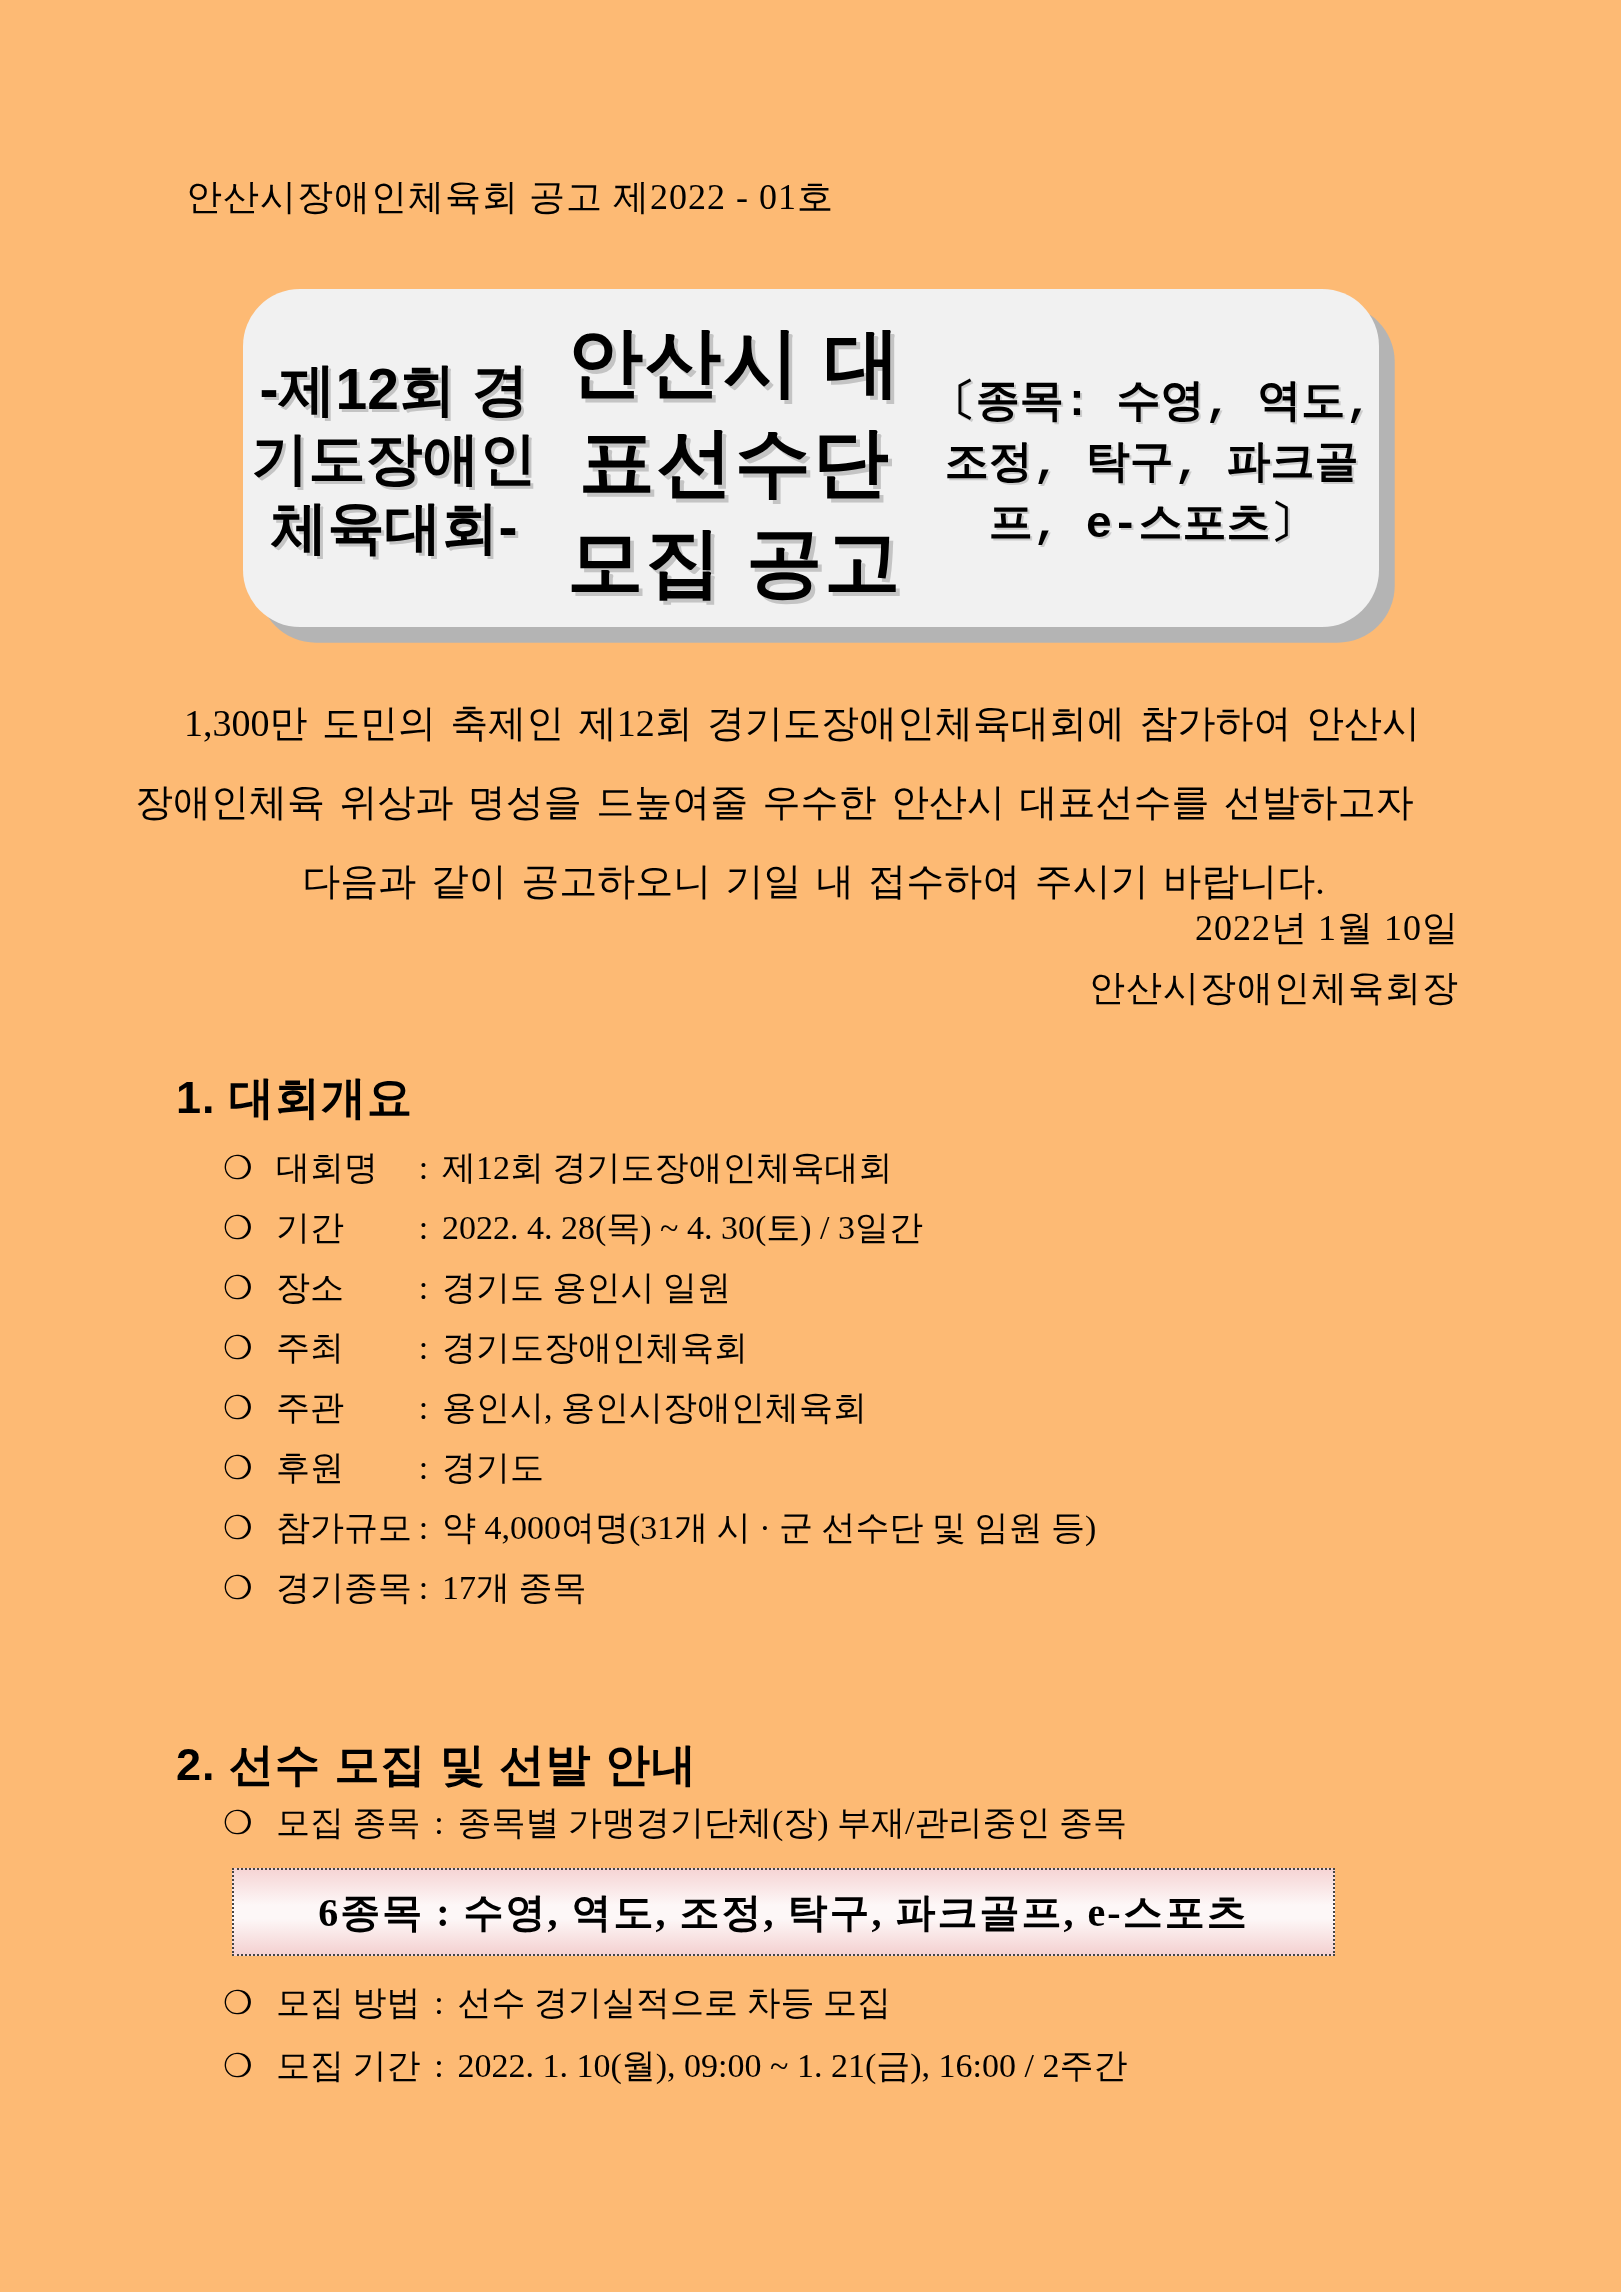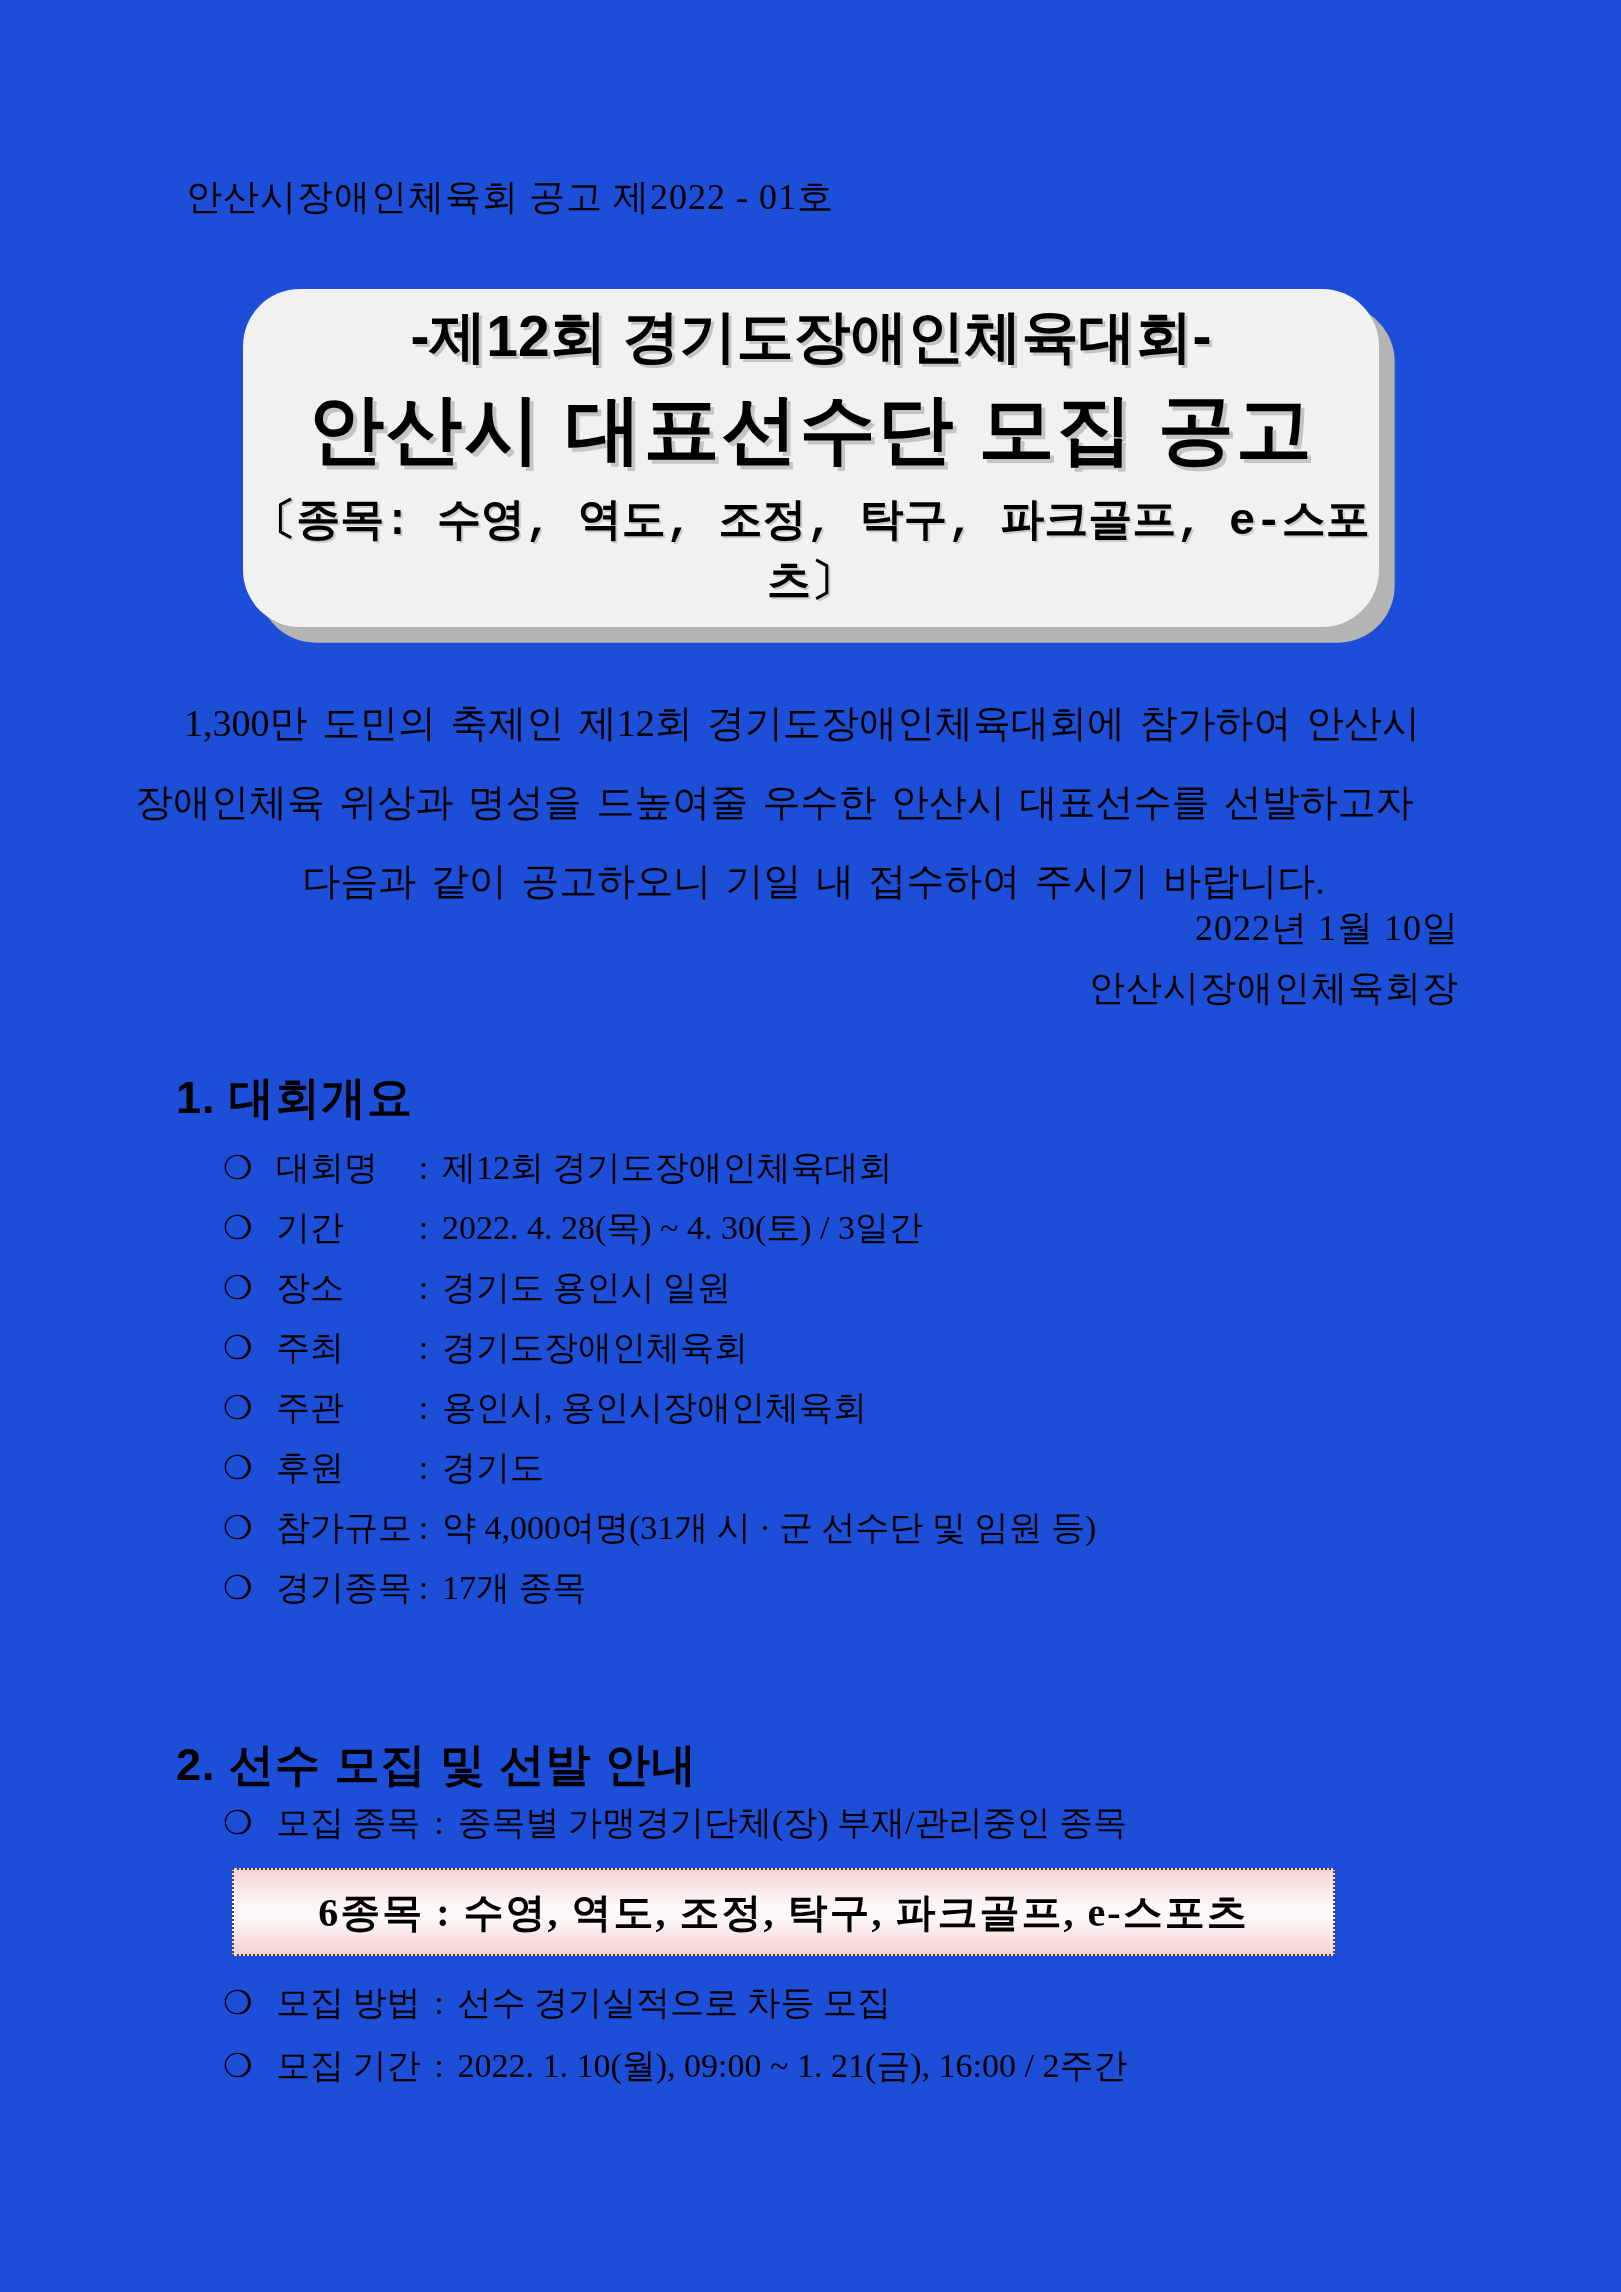--- a/index.html
+++ b/index.html
@@ -1,38 +1,38 @@
 <!DOCTYPE html>
 <html><head>
 <meta charset="utf-8">
 <style>
   html,body { margin:0; padding:0; background:#ffffff; }
   .page {
     position:relative;
     width:1621px; height:2293px;
-    background:#1d4ed8;
+    background:#fdba74;
     color:#000;
     font-family:"Liberation Serif", serif;
     overflow:hidden;
   }
 
   
   .doc-number {
     position:absolute; left:186px; top:173px;
     font-size:36px; letter-spacing:1px; white-space:pre;
   }
 
   
   .title-box {
     position:absolute; left:243px; top:289px;
     width:1136px; height:338px;
     background:#f1f1f1;
     border-radius:57px;
     box-shadow:15.7px 15.7px 0 #b4b4b4;
-    display:flex; flex-direction:column; align-items:center; justify-content:center;
+    display:flex; flex-direction:row; align-items:center; justify-content:center;
     text-align:center;
     font-family:"Liberation Sans", sans-serif;
     font-weight:900;
   }
   .title-line1 { font-size:57px; line-height:69px; text-shadow:2.9px 2.9px 0 #c4c4c4; }
   .title-line2 { font-size:76px; line-height:100px; letter-spacing:2px; margin-top:7.8px; text-shadow:3.9px 3.9px 0 #c4c4c4; }
   .title-line3 { font-size:44px; line-height:61px; margin-top:13.7px; text-shadow:2px 2px 0 #cccccc;font-family:Liberation Mono, monospace; }
 
   
   .intro {

